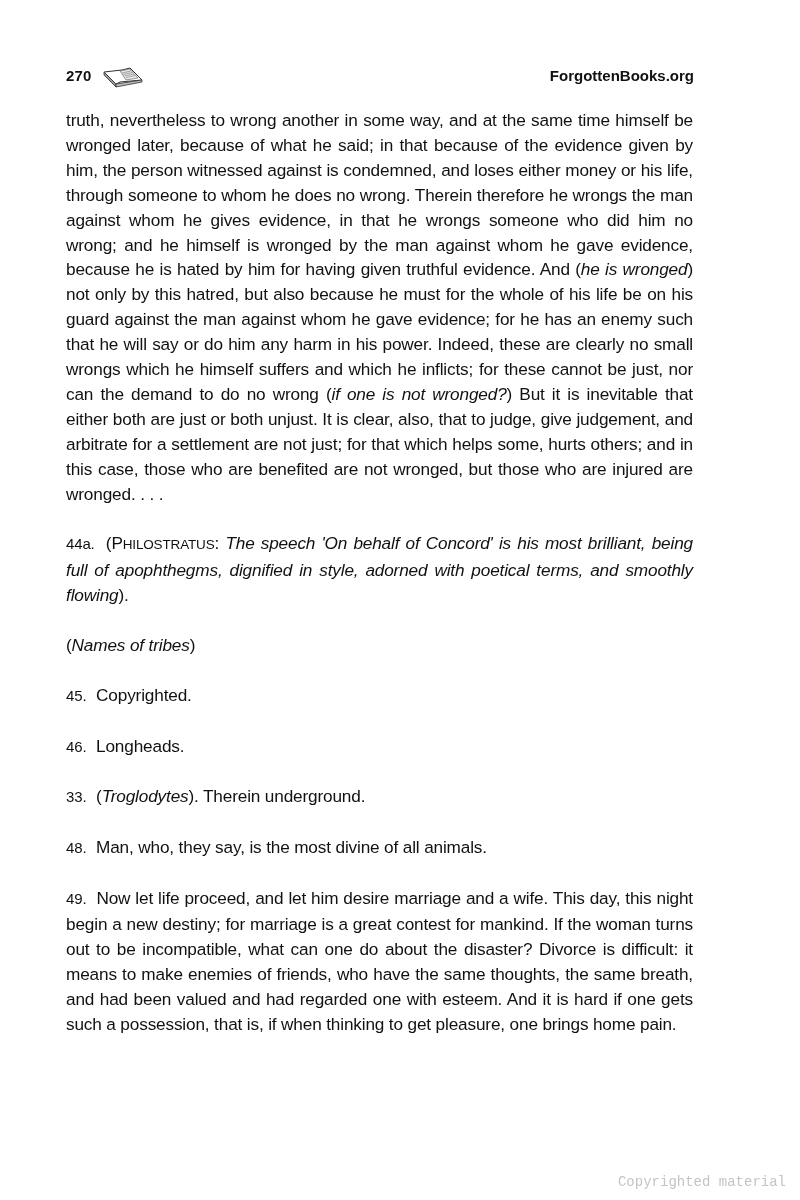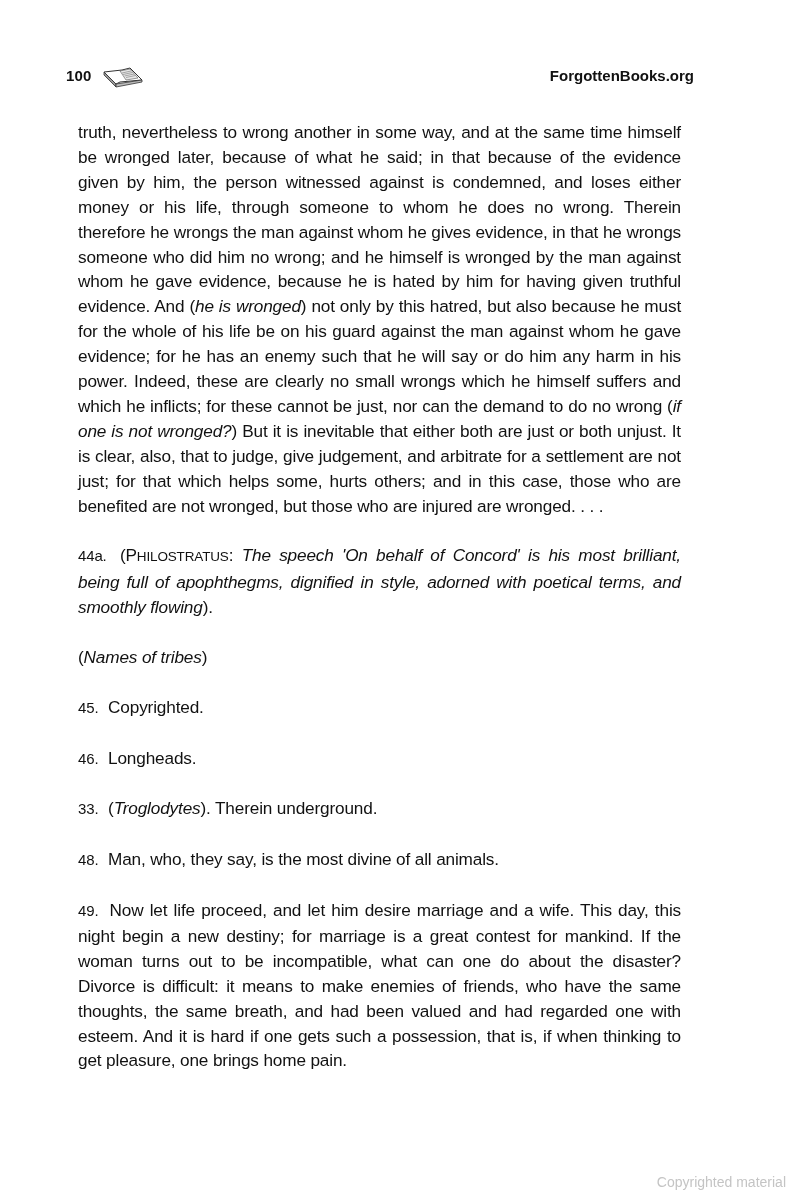--- a/index.html
+++ b/index.html
@@ -16,35 +16,35 @@
   }
   .book-icon { position: absolute; left: 36px; top: 0px; width: 42px; height: 24px; }
   .site {
     position: absolute; right: 0; top: 3px; font-weight: bold; font-size: 15px;
   }
   .content {
     position: absolute; top: 108px; left: 66px; width: 627px;
     font-size: 17.2px; line-height: 24.9px; text-align: justify;
     letter-spacing: -0.15px;
   }
-  .content p { margin: 12px; }
+  .content p { margin: 0; }
   .content p + p { margin-top: 24.9px; }
   .num { font-weight: normal; font-size: 15px; margin-right: 5px; }
   .sc { font-size: 13.5px; }
   i { font-style: italic; }
   .watermark {
     position: absolute; right: 14px; bottom: 10px; font-size: 14px; color: #c4c4c4;
-    font-family: Liberation Sans, sans-serif;
+    font-family: Liberation Mono, monospace;
   }
 </style>
 </head>
 <body>
 
 <div class="header">
-  <span class="page-num">100</span>
+  <span class="page-num">270</span>
   <span class="book-icon">
     <svg width="42" height="24" viewBox="0 0 42 24">
       <path d="M2 8 L14 20 L18 18 L40 16 L28 4 L20 6 Z" fill="#fff" stroke="#333" stroke-width="1"></path>
       <path d="M2 8 L14 20 L14 23 L2 11 Z" fill="#999" stroke="#333" stroke-width="0.8"></path>
       <path d="M14 20 L40 16 L40 18 L14 23 Z" fill="#bbb" stroke="#333" stroke-width="0.8"></path>
       <path d="M18 7 L28 5 L36 14 L24 16 Z" fill="#e8e8e8" stroke="#555" stroke-width="0.6"></path>
       <path d="M20 9 L29 7 M21 10.5 L30.5 8.5 M22.5 12 L32 10 M24 13.5 L33.5 11.5" stroke="#777" stroke-width="0.6"></path>
     </svg>
   </span>
   <span class="site">ForgottenBooks.org</span>

